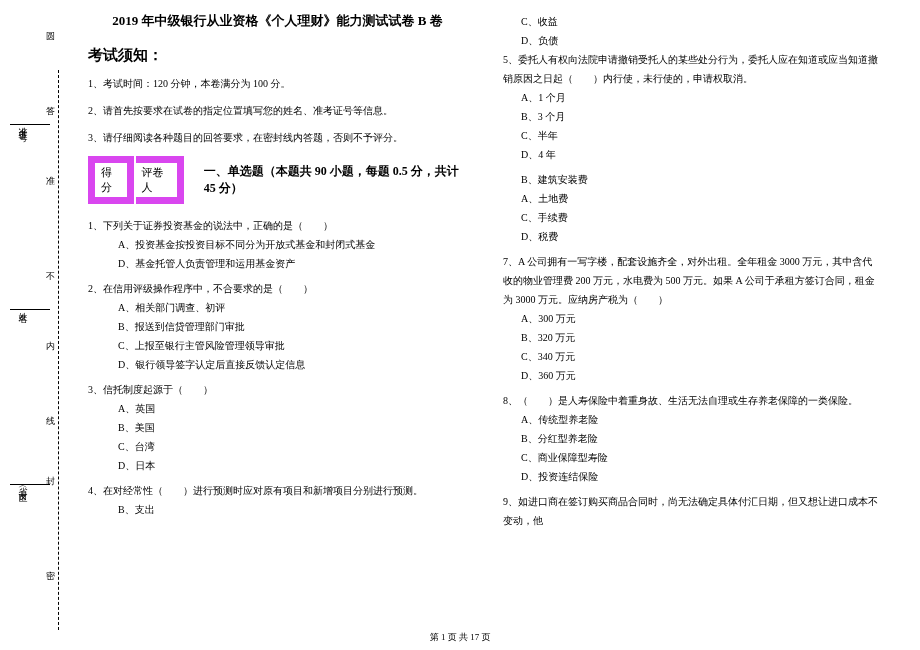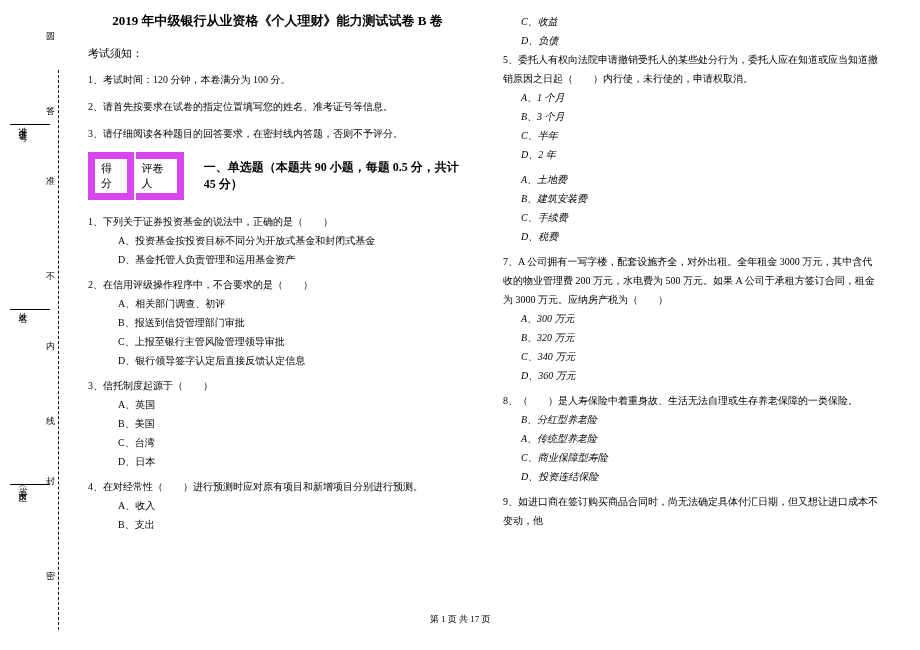--- a/index.html
+++ b/index.html
@@ -46,22 +46,22 @@
       width: 50%;
       padding: 0 18px;
     }
     .title {
       text-align: center;
       font-size: 13px;
       font-weight: bold;
       margin-bottom: 16px;
     }
     .notice-label {
-      font-weight: normal;
-      font-size: 11px;
+      font-weight: bold;
+      font-size: 15px;
       margin-bottom: 10px;
     }
     .notice-item {
       margin-bottom: 10px;
       line-height: 1.7;
     }
     .score-row {
       display: flex;
       align-items: center;
       margin: 8px 0 12px 0;
@@ -80,24 +80,24 @@
     }
     .question {
       margin-bottom: 6px;
       line-height: 1.9;
     }
     .q-text { margin-left: 0; }
     .option {
       margin-left: 30px;
       line-height: 1.9;
     }
-    .option.c2 { margin-left: 18px; font-style: italic; }
+    .option.c2 { margin-left: 18px; }
     .footer {
       position: absolute;
-      bottom: 24px;
+      bottom: 6px;
       width: 920px;
       text-align: center;
       font-size: 9px;
     }
     .underline {
       display: inline-block;
       border-bottom: 1px solid #000;
       min-width: 40px;
       height: 10px;
       vertical-align: baseline;
@@ -155,56 +155,55 @@
     <div class="question">
       <div class="q-text">3、信托制度起源于（　　）</div>
       <div class="option">A、英国</div>
       <div class="option">B、美国</div>
       <div class="option">C、台湾</div>
       <div class="option">D、日本</div>
     </div>
 
     <div class="question">
       <div class="q-text">4、在对经常性（　　）进行预测时应对原有项目和新增项目分别进行预测。</div>
-      <div class="option">A、收入</div>
       <div class="option">B、支出</div>
     </div>
   </div>
 
   <div class="col">
     <div class="option c2">C、收益</div>
     <div class="option c2">D、负债</div>
 
     <div class="question">
       <div class="q-text">5、委托人有权向法院申请撤销受托人的某些处分行为，委托人应在知道或应当知道撤销原因之日起（　　）内行使，未行使的，申请权取消。</div>
       <div class="option c2">A、1 个月</div>
       <div class="option c2">B、3 个月</div>
       <div class="option c2">C、半年</div>
-      <div class="option c2">D、2 年</div>
-    </div>
-
-    <div class="question">
+      <div class="option c2">D、4 年</div>
+    </div>
+
+    <div class="question">
+      <div class="option c2">B、建筑安装费</div>
       <div class="option c2">A、土地费</div>
-      <div class="option c2">B、建筑安装费</div>
       <div class="option c2">C、手续费</div>
       <div class="option c2">D、税费</div>
     </div>
 
     <div class="question">
       <div class="q-text">7、A 公司拥有一写字楼，配套设施齐全，对外出租。全年租金 3000 万元，其中含代收的物业管理费 200 万元，水电费为 500 万元。如果 A 公司于承租方签订合同，租金为 3000 万元。应纳房产税为（　　）</div>
       <div class="option c2">A、300 万元</div>
       <div class="option c2">B、320 万元</div>
       <div class="option c2">C、340 万元</div>
       <div class="option c2">D、360 万元</div>
     </div>
 
     <div class="question">
       <div class="q-text">8、（　　）是人寿保险中着重身故、生活无法自理或生存养老保障的一类保险。</div>
+      <div class="option c2">A、传统型养老险</div>
       <div class="option c2">B、分红型养老险</div>
-      <div class="option c2">A、传统型养老险</div>
       <div class="option c2">C、商业保障型寿险</div>
       <div class="option c2">D、投资连结保险</div>
     </div>
 
     <div class="question">
       <div class="q-text">9、如进口商在签订购买商品合同时，尚无法确定具体付汇日期，但又想让进口成本不变动，他</div>
     </div>
   </div>
 </div>
 

